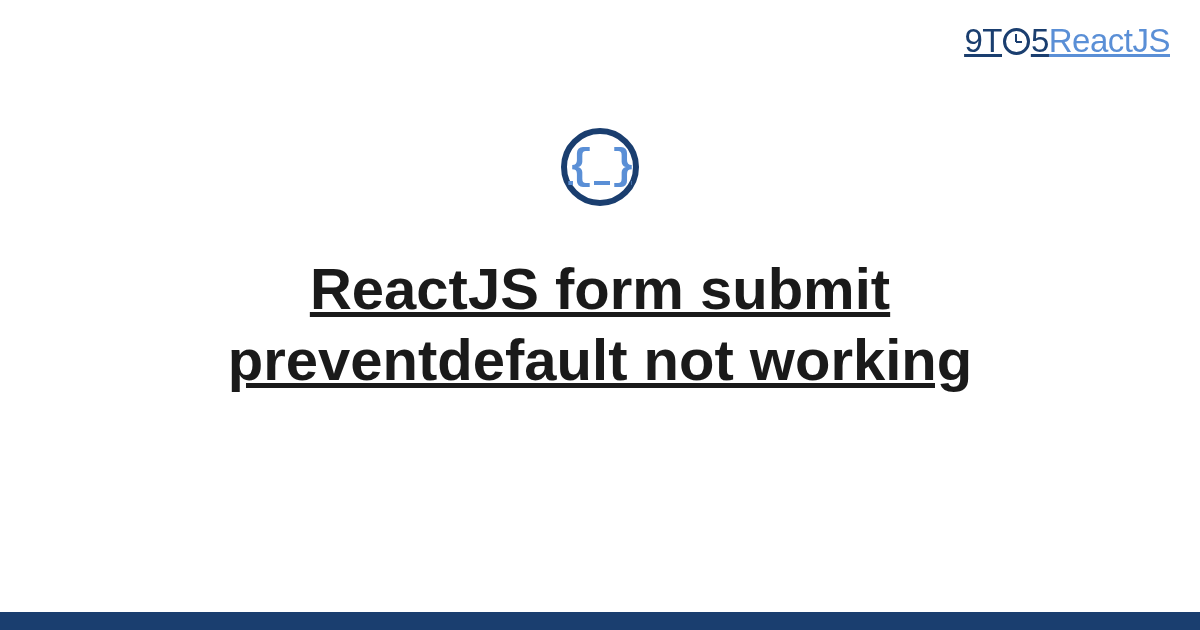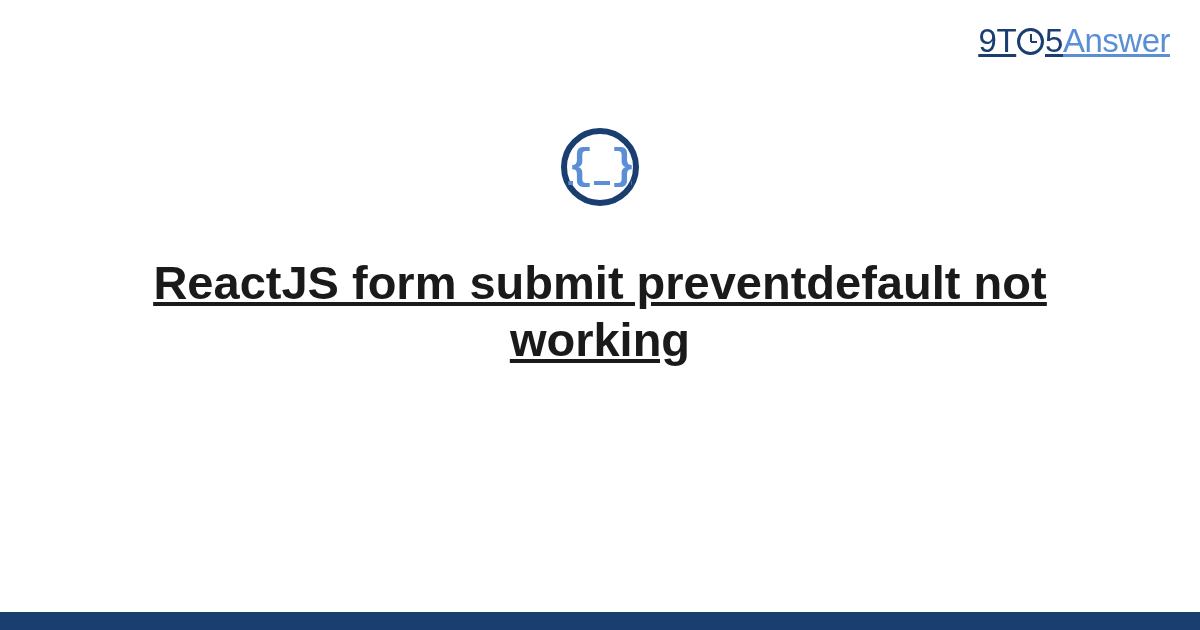--- a/index.html
+++ b/index.html
@@ -90,21 +90,21 @@
     }
     .braces-icon .braces {
       font-size: 42px;
       font-weight: bold;
       color: #5a8fd6;
       font-family: 'Courier New', monospace;
       letter-spacing: -4px;
       line-height: 1;
     }
     .title {
-      font-size: 47px;
+      font-size: 58px;
       font-weight: bold;
       color: #1a1a1a;
       text-align: center;
       line-height: 1.22;
       max-width: 900px;
     }
     .bottom-bar {
       position: absolute;
       bottom: 0;
       left: 0;
@@ -113,21 +113,21 @@
       background: #1a3e6f;
     }
   </style>
 </head>
 <body>
 
 <div class="logo">
   <span class="nine-t">9T</span>
   <span class="clock-icon"></span>
   <span class="five">5</span>
-  <span class="answer">Answer</span>
+  <span class="answer">ReactJS</span>
 </div>
 
 <div class="center-content">
   <div class="braces-icon">
     <span class="braces">{ }</span>
   </div>
   <h1 class="title">ReactJS form submit preventdefault not working</h1>
 </div>
 
 <div class="bottom-bar"></div>

